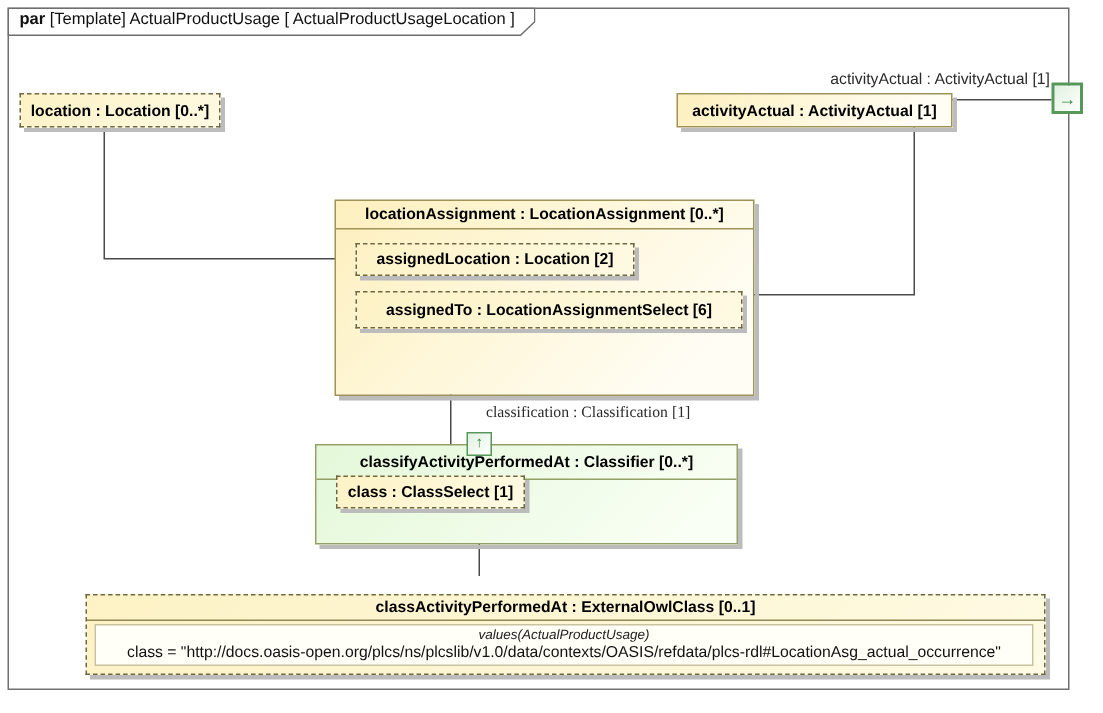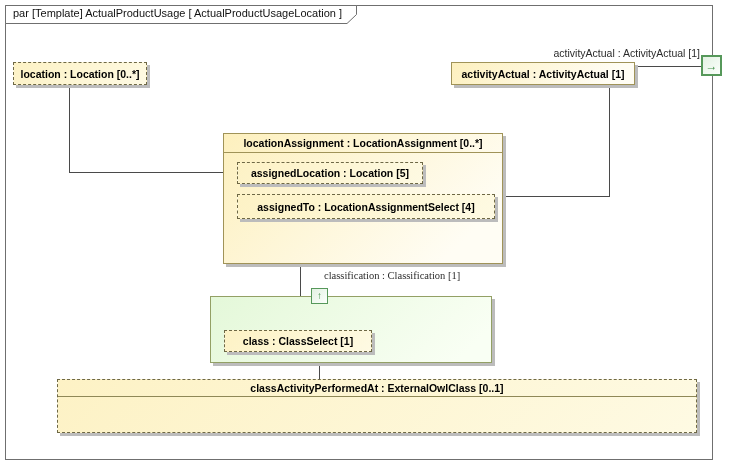--- a/index.html
+++ b/index.html
@@ -10,21 +10,21 @@
   .frame{
     position:absolute;left:5px;top:5px;width:708px;height:455px;
     border:1px solid #6f6f6f;box-sizing:border-box;background:#fff;
   }
   .tab{
     position:absolute;left:5px;top:5px;width:352px;height:19px;
   }
   .tab-text{
     position:absolute;left:8px;top:2px;font-size:11px;white-space:nowrap;color:#111;
   }
-  .tab-text b{font-weight:normal;}
+  .tab-text b{font-weight:bold;}
   .box{
     position:absolute;box-sizing:border-box;white-space:nowrap;
     font-weight:bold;font-size:10.5px;color:#000;
   }
   .center{display:flex;align-items:center;justify-content:center;}
   .cream{background:linear-gradient(135deg,#fdf2c5 0%,#fefae3 100%);}
   .cream-grad{background:linear-gradient(135deg,#fdf0be 0%,#fffdf4 85%);}
   .green-grad{background:linear-gradient(135deg,#e4f8d9 0%,#f9fff4 90%);}
   .dashed{border:1px dashed #6e6845;}
   .solid{border:1px solid #a09358;}
@@ -80,27 +80,32 @@
 <div class="box cream dashed shadow center" style="left:13px;top:62px;width:134px;height:23px;">location : Location [0..*]</div>
 
 <div class="box cream-grad solid shadow center" style="left:451px;top:62px;width:184px;height:23px;">activityActual : ActivityActual [1]</div>
 
 <div class="port" style="left:701px;top:55px;width:21px;height:21px;">
   <span style="font-size:12px;line-height:12px;">→</span>
 </div>
 
 <div class="box cream-grad solid shadow" style="left:223px;top:133px;width:280px;height:131px;">
   <div class="title-row" style="height:18px;">locationAssignment : LocationAssignment [0..*]</div>
-  <div class="box cream dashed shadow center" style="left:13px;top:28px;width:186px;height:22px;">assignedLocation : Location [5]</div>
-  <div class="box cream dashed shadow center" style="left:13px;top:60px;width:258px;height:25px;">assignedTo : LocationAssignmentSelect [4]</div>
+  <div class="box cream dashed shadow center" style="left:13px;top:28px;width:186px;height:22px;">assignedLocation : Location [2]</div>
+  <div class="box cream dashed shadow center" style="left:13px;top:60px;width:258px;height:25px;">assignedTo : LocationAssignmentSelect [6]</div>
 </div>
 
 <div class="box green-grad solid shadow" style="left:210px;top:296px;width:282px;height:67px;border-color:#93a065;">
-  <div class="box cream dashed shadow center" style="left:13px;top:33px;width:148px;height:22px;">class : ClassSelect [1]</div>
+  <div class="title-row" style="height:22px;border-color:#93a065;">classifyActivityPerformedAt : Classifier [0..*]</div>
+  <div class="box cream dashed shadow center" style="left:13px;top:20px;width:126px;height:22px;">class : ClassSelect [1]</div>
 </div>
 
 <div class="port" style="left:311px;top:288px;width:17px;height:16px;border-width:1.5px;">
   <span style="font-size:10px;line-height:10px;">↑</span>
 </div>
 
-<div class="box cream dashed shadow" style="left:57px;top:379px;width:640px;height:54px;">
+<div class="box cream dashed shadow" style="left:57px;top:396px;width:640px;height:54px;">
   <div class="title-row" style="height:16px;border-bottom:1px solid #8f8857;">classActivityPerformedAt : ExternalOwlClass [0..1]</div>
+  <div class="values-box">
+    <div class="values-caption">values(ActualProductUsage)</div>
+    <div class="values-line">class = "http://docs.oasis-open.org/plcs/ns/plcslib/v1.0/data/contexts/OASIS/refdata/plcs-rdl#LocationAsg_actual_occurrence"</div>
+  </div>
 </div>
 
 </body></html>

